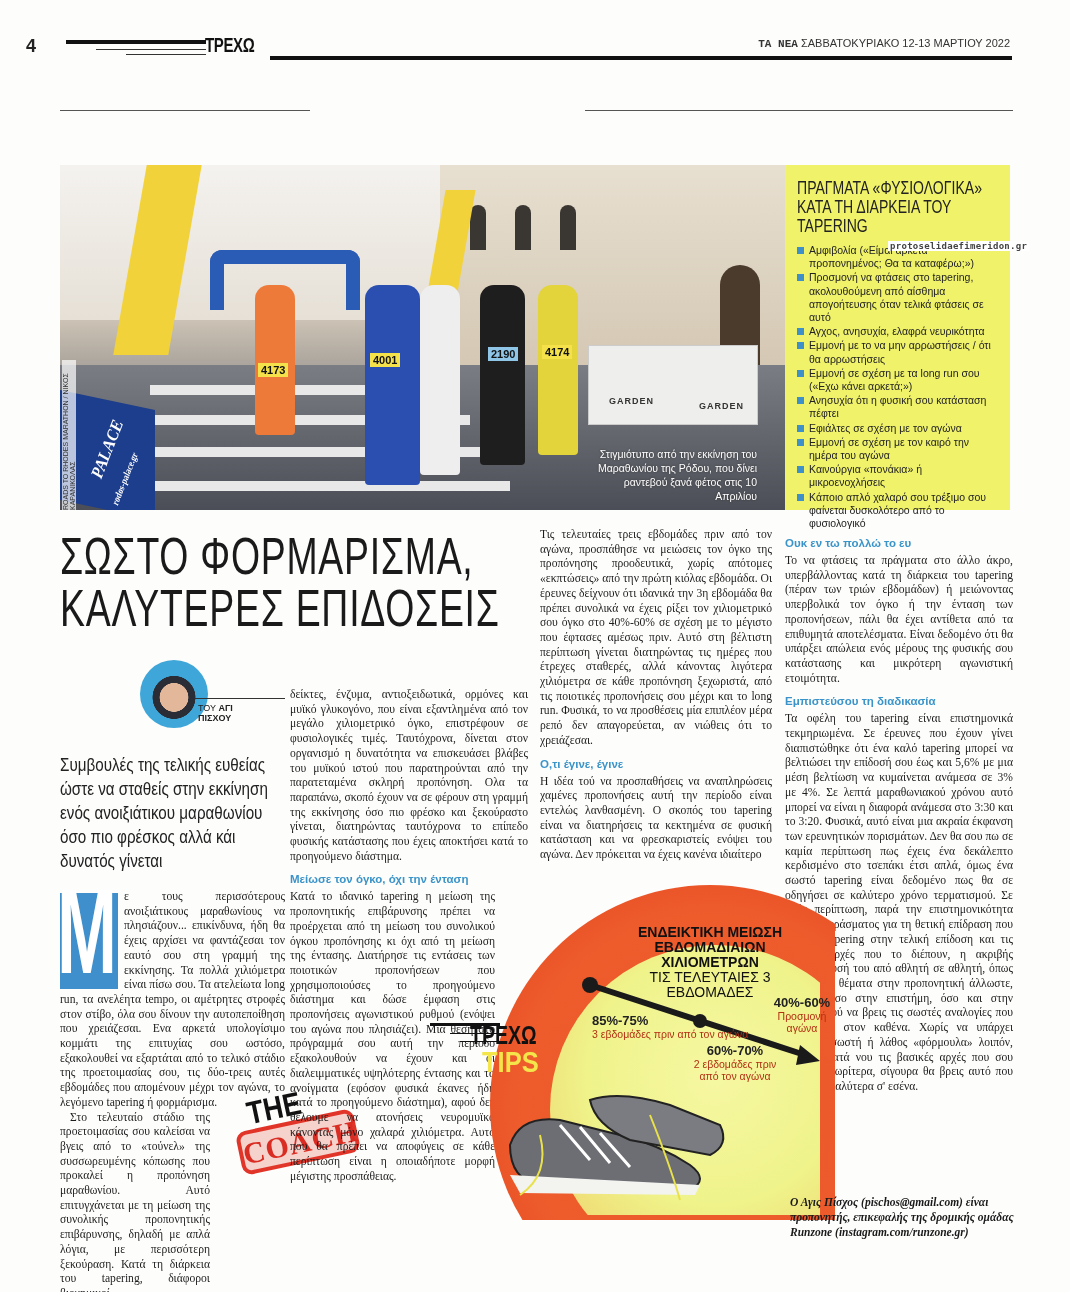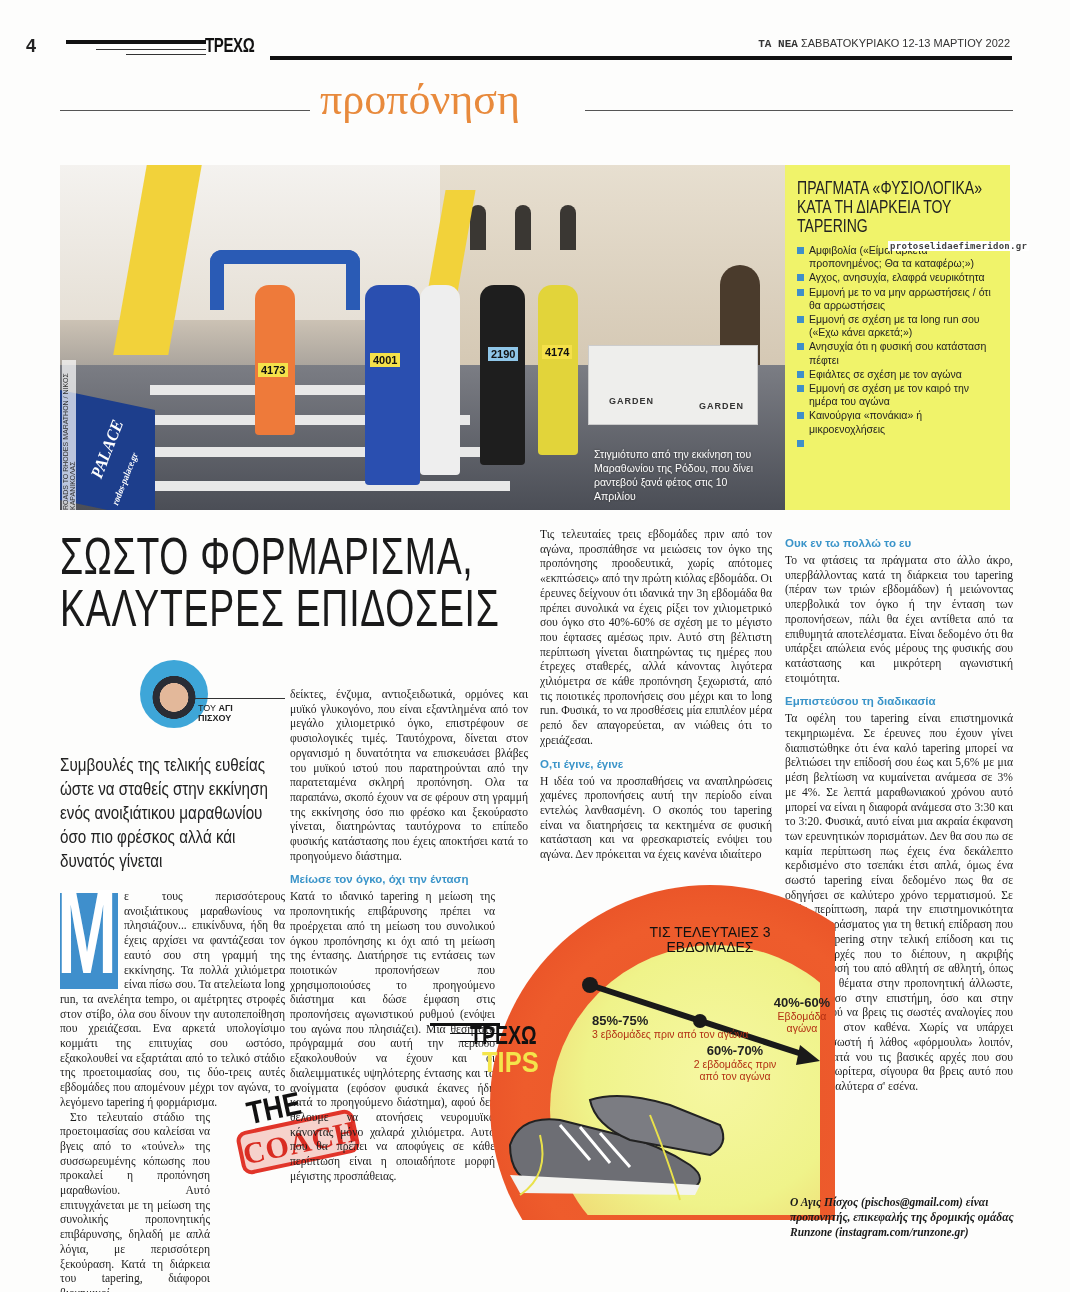--- a/index.html
+++ b/index.html
@@ -30,21 +30,21 @@
   .photo .flag { position: absolute; left: 70px; top: 0; width: 55px; height: 190px; background: #f2d23a; transform: skewX(-10deg); }
   .photo .building { position: absolute; left: 380px; top: 0; width: 345px; height: 230px; background: linear-gradient(180deg,#e7dfd0,#d2c5b0); }
   .photo .window { position: absolute; top: 40px; width: 16px; height: 45px; background: #3a3733; border-radius: 8px 8px 0 0; }
   .photo .banner { position: absolute; left: 528px; top: 180px; width: 170px; height: 80px; background: #eeeeec; border: 1px solid #ccc; }
   .photo .road { position: absolute; left: 0; top: 200px; width: 100%; height: 145px; background: linear-gradient(180deg,#7b7d84,#4b4e56); }
   .photo .stripe { position: absolute; height: 10px; background: #e8e8e8; }
   .photo .runner { position: absolute; border-radius: 14px 14px 4px 4px; }
   .photo .bib { position: absolute; background: #f5e14a; font: bold 11px "Liberation Sans", sans-serif; color: #111; padding: 1px 3px; }
   .photo .palace { position: absolute; left: 0; top: 235px; width: 95px; height: 110px; background: #1d3e8c; transform: skewY(12deg); color: #fff; font: bold 16px "Liberation Serif", serif; }
   .photo .credit { position: absolute; left: 2px; top: 195px; writing-mode: vertical-rl; transform: rotate(180deg); font: 7px "Liberation Sans", sans-serif; color: #333; background: rgba(255,255,255,0.7); }
-  .photo .caption { position: absolute; right: 16px; top: 282px; width: 175px; text-align: left; font: 10.5px "Liberation Sans", sans-serif; color: #fff; line-height: 14px; text-shadow: 0 0 2px #333; }
+  .photo .caption { position: absolute; right: 28px; top: 282px; width: 175px; text-align: right; font: 10.5px "Liberation Sans", sans-serif; color: #fff; line-height: 14px; text-shadow: 0 0 2px #333; }
 
   
   .sidebox { position: absolute; left: 785px; top: 165px; width: 225px; height: 345px; background: #f0f36a; padding: 14px 10px 0 12px; }
   .sidebox h3 { font: 18px "Liberation Sans", sans-serif; color: #222; line-height: 19px; transform: scaleX(0.78); transform-origin: left; width: 128%; margin-bottom: 8px; }
   .sidebox ul { list-style: none; }
   .sidebox li { position: relative; padding-left: 12px; font: 10.5px "Liberation Sans", sans-serif; line-height: 13.2px; color: #222; margin-bottom: 1px; }
   .sidebox li .sq { position: absolute; left: 0; top: 3px; width: 7px; height: 7px; background: #3f8fc9; }
   .watermark { position: absolute; left: 888px; top: 241px; background: #fff; font: bold 9px "DejaVu Sans Mono", monospace; color: #444; padding: 0 2px; letter-spacing: 0.3px; }
 
   
@@ -97,21 +97,20 @@
     <div class="l3"></div>
   </div>
 <div class="section-name">ΤΡΕΧΩ</div>
 <div class="header-rule"></div>
 <div class="masthead">
   <b>ΤΑ ΝΕΑ</b>
   <span>ΣΑΒΒΑΤΟΚΥΡΙΑΚΟ 12-13 ΜΑΡΤΙΟΥ 2022</span>
 </div>
 <div class="kicker">
   <div class="rule-l"></div>
-  <div class="word">προπόνηση</div>
   <div class="rule-r"></div>
 </div>
 
 <div class="photo">
   <div class="sky"></div>
   <div class="building">
     <div class="window" style="left:30px"></div>
     <div class="window" style="left:75px"></div>
     <div class="window" style="left:120px"></div>
     <div class="window" style="left:280px;width:40px;height:110px;top:100px;background:#4a3b2c;border-radius:20px 20px 0 0;"></div>
@@ -143,28 +142,29 @@
     <span style="position:absolute;left:35px;top:70px;font-size:9px;transform:rotate(-70deg);">rodos-palace.gr</span>
   </div>
   <div class="credit">ROADS TO RHODES MARATHON / ΝΙΚΟΣ ΚΑΡΑΝΙΚΟΛΑΣ</div>
   <div class="caption">Στιγμιότυπο από την εκκίνηση του Μαραθωνίου της Ρόδου, που δίνει ραντεβού ξανά φέτος στις 10 Απριλίου</div>
 </div>
 
 <div class="sidebox">
   <h3>ΠΡΑΓΜΑΤΑ «ΦΥΣΙΟΛΟΓΙΚΑ» ΚΑΤΑ ΤΗ ΔΙΑΡΚΕΙΑ ΤΟΥ TAPERING</h3>
   <ul>
     <li><span class="sq"></span><span>Αμφιβολία («Είμαι αρκετά προπονημένος; Θα τα καταφέρω;»)</span></li>
+    <li><span class="sq"></span><span>Προσμονή να φτάσεις στο tapering, ακολουθούμενη από αίσθημα απογοήτευσης όταν τελικά φτάσεις σε αυτό</span></li>
     <li><span class="sq"></span><span>Αγχος, ανησυχία, ελαφρά νευρικότητα</span></li>
     <li><span class="sq"></span><span>Εμμονή με το να μην αρρωστήσεις / ότι θα αρρωστήσεις</span></li>
     <li><span class="sq"></span><span>Εμμονή σε σχέση με τα long run σου («Εχω κάνει αρκετά;»)</span></li>
     <li><span class="sq"></span><span>Ανησυχία ότι η φυσική σου κατάσταση πέφτει</span></li>
     <li><span class="sq"></span><span>Εφιάλτες σε σχέση με τον αγώνα</span></li>
     <li><span class="sq"></span><span>Εμμονή σε σχέση με τον καιρό την ημέρα του αγώνα</span></li>
     <li><span class="sq"></span><span>Καινούργια «πονάκια» ή μικροενοχλήσεις</span></li>
-    <li><span class="sq"></span></li>
+    <li><span class="sq"></span><span>Κάποιο απλό χαλαρό σου τρέξιμο σου φαίνεται δυσκολότερο από το φυσιολογικό</span></li>
   </ul>
 </div>
 <div class="watermark">protoselidaefimeridon.gr</div>
 
 <h1 class="headline">
   <span>ΣΩΣΤΟ ΦΟΡΜΑΡΙΣΜΑ,</span><br>
   <span>ΚΑΛΥΤΕΡΕΣ ΕΠΙΔΟΣΕΙΣ</span>
 </h1>
 <div class="avatar"></div>
 <div class="byline-rule"></div>
@@ -210,36 +210,37 @@
 
 <div class="tips">
   <div class="outer" style="clip-path: inset(0 95px 105px 0);"></div>
   <div class="inner" style="clip-path: inset(0 60px 60px 0);"></div>
   <div class="tagline"></div>
   <div class="tagline2"></div>
   <div class="tagline3"></div>
   <div class="tag1">ΤΡΕΧΩ</div>
   <div class="tag2">TIPS</div>
   <div class="title">
+    <span>ΕΝΔΕΙΚΤΙΚΗ ΜΕΙΩΣΗ ΕΒΔΟΜΑΔΙΑΙΩΝ ΧΙΛΙΟΜΕΤΡΩΝ</span>
     <span class="sub">ΤΙΣ ΤΕΛΕΥΤΑΙΕΣ 3 ΕΒΔΟΜΑΔΕΣ</span>
   </div>
   <svg class="arrow" viewBox="0 0 360 330">
     <line x1="120" y1="100" x2="335" y2="170" stroke="#1a1a1a" stroke-width="6"></line>
     <circle cx="120" cy="100" r="8" fill="#1a1a1a"></circle>
     <circle cx="230" cy="136" r="7" fill="#1a1a1a"></circle>
     <polygon points="330,160 350,176 326,180" fill="#1a1a1a"></polygon>
   </svg>
   <div class="label" style="left:122px;top:128px;">
     <b>85%-75%</b><span>3 εβδομάδες πριν από τον αγώνα</span>
   </div>
   <div class="label" style="left:215px;top:158px;width:100px;text-align:center;">
     <b>60%-70%</b><span>2 εβδομάδες πριν από τον αγώνα</span>
   </div>
   <div class="label" style="left:297px;top:110px;width:70px;text-align:center;">
-    <b>40%-60%</b><span>Εβδομάδα αγώνα</span>
+    <b>40%-60%</b><span>Προσμονή αγώνα</span>
   </div>
   <svg class="shoe" viewBox="0 0 230 120">
     <path d="M10 60 Q20 30 60 35 L120 50 Q160 60 190 80 Q210 95 190 105 L40 100 Q10 95 10 60 Z" fill="#6d6e74" stroke="#222" stroke-width="2"></path>
     <path d="M10 90 L200 100 L195 110 L20 108 Z" fill="#f3f3f0"></path>
     <path d="M90 15 Q120 5 170 20 L220 40 Q230 60 210 70 L130 55 Q95 40 90 15 Z" fill="#7b7c82" stroke="#222" stroke-width="2"></path>
     <path d="M60 40 L90 75 M80 42 L110 78 M100 48 L130 82" stroke="#fff" stroke-width="3"></path>
     <path d="M40 50 Q50 90 20 110 M150 30 Q170 80 180 115" stroke="#e9e14a" stroke-width="2" fill="none"></path>
   </svg>
 </div>
 

